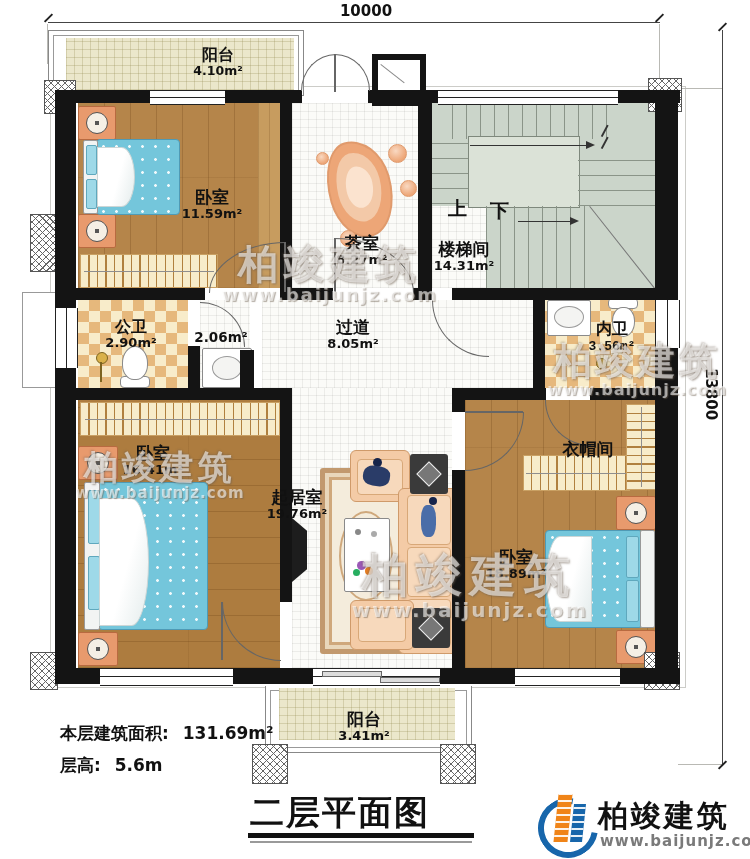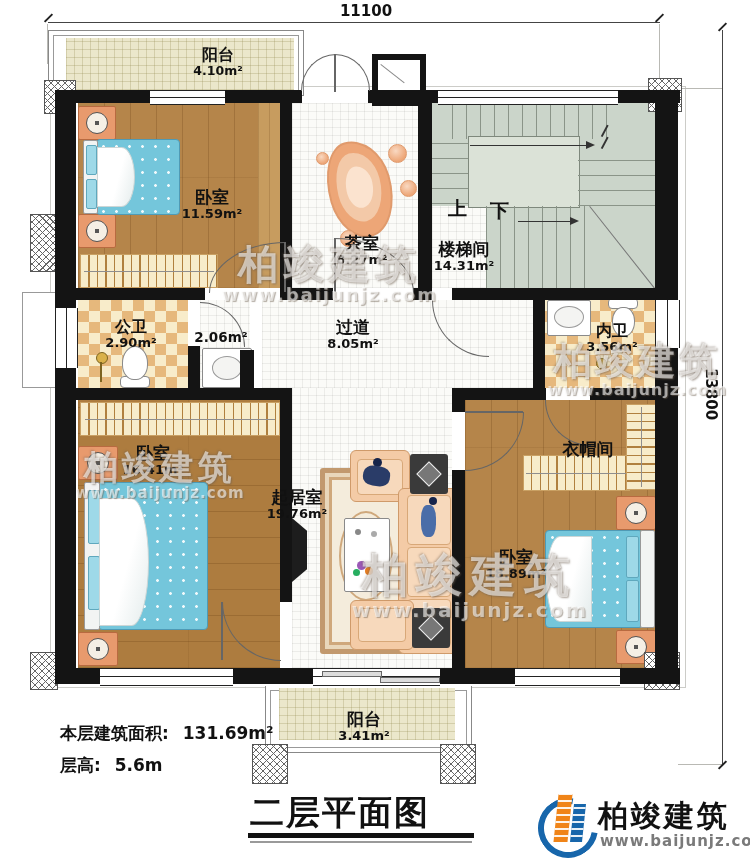--- a/index.html
+++ b/index.html
@@ -47,21 +47,21 @@
   .dimtxt{position:absolute;font-weight:bold;font-size:15px;z-index:12;}
   .extl{position:absolute;background:#b9b9b4;z-index:2;}
   .blob{position:absolute;border-radius:46% 54% 52% 48%/55% 45% 55% 45%;z-index:4;}
   .dot{position:absolute;border-radius:50%;background:radial-gradient(circle at 40% 35%,#f9d9c2,#eda677 70%);border:1px solid #e09a6c;z-index:4;}
 </style>
 </head>
 <body>
 
 <div id="canvas">
 
-  <div class="dimtxt" style="left:326px;top:2px;width:80px;text-align:center;">11100</div>
+  <div class="dimtxt" style="left:326px;top:2px;width:80px;text-align:center;">10000</div>
   <div class="abs" style="left:48px;top:22px;width:612px;height:1.2px;background:#444;z-index:12;"></div>
   <div class="abs" style="left:43px;top:17px;width:11px;height:2px;background:#222;transform:rotate(-45deg);z-index:12;"></div>
   <div class="abs" style="left:654px;top:17px;width:11px;height:2px;background:#222;transform:rotate(-45deg);z-index:12;"></div>
   <div class="extl" style="left:47px;top:24px;width:1px;height:40px;"></div>
   <div class="extl" style="left:659px;top:24px;width:1px;height:64px;"></div>
   <div class="abs" style="left:722px;top:30px;width:1.2px;height:736px;background:#444;z-index:12;"></div>
   <div class="abs" style="left:717px;top:26px;width:11px;height:2px;background:#222;transform:rotate(-45deg);z-index:12;"></div>
   <div class="abs" style="left:717px;top:764px;width:11px;height:2px;background:#222;transform:rotate(-45deg);z-index:12;"></div>
   <div class="dimtxt" style="left:702px;top:368px;height:70px;writing-mode:vertical-rl;">13800</div>
   <div class="extl" style="left:658px;top:88px;width:64px;height:1px;"></div>
@@ -293,21 +293,21 @@
     <div class="rname" style="font-size:16px;">公卫</div>
     <div class="rarea">2.90m²</div>
   </div>
   <div class="rlabel" style="left:221px;top:330px;">
     <div class="rarea" style="font-size:13.5px;">2.06m²</div>
   </div>
   <div class="rlabel" style="left:353px;top:318px;">
     <div class="rname">过道</div>
     <div class="rarea">8.05m²</div>
   </div>
-  <div class="rlabel" style="left:612px;top:322px;">
+  <div class="rlabel" style="left:612px;top:322px;font-family:Liberation Mono, monospace;">
     <div class="rname" style="font-size:16px;">内卫</div>
     <div class="rarea">3.56m²</div>
   </div>
   <div class="rlabel" style="left:153px;top:444px;">
     <div class="rname">卧室</div>
     <div class="rarea">16.41m²</div>
   </div>
   <div class="rlabel" style="left:297px;top:488px;">
     <div class="rname">起居室</div>
     <div class="rarea">19.76m²</div>

